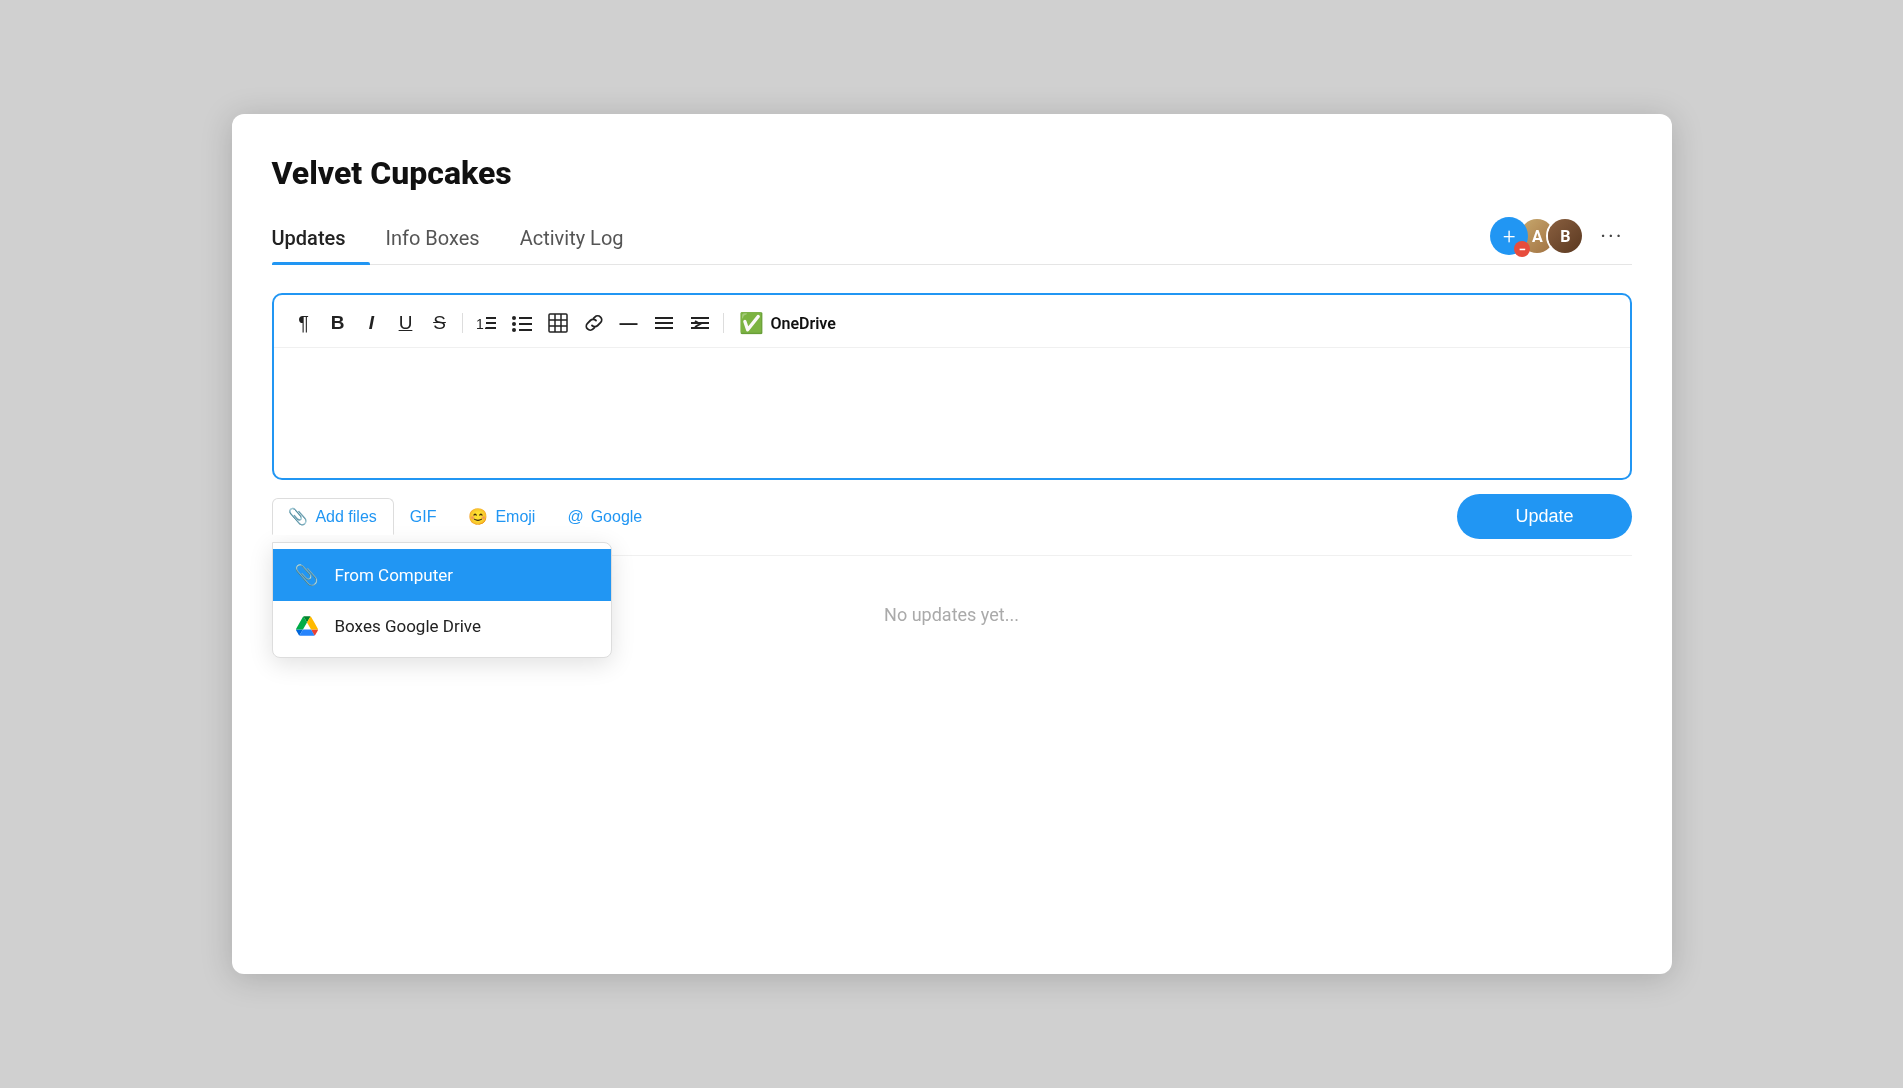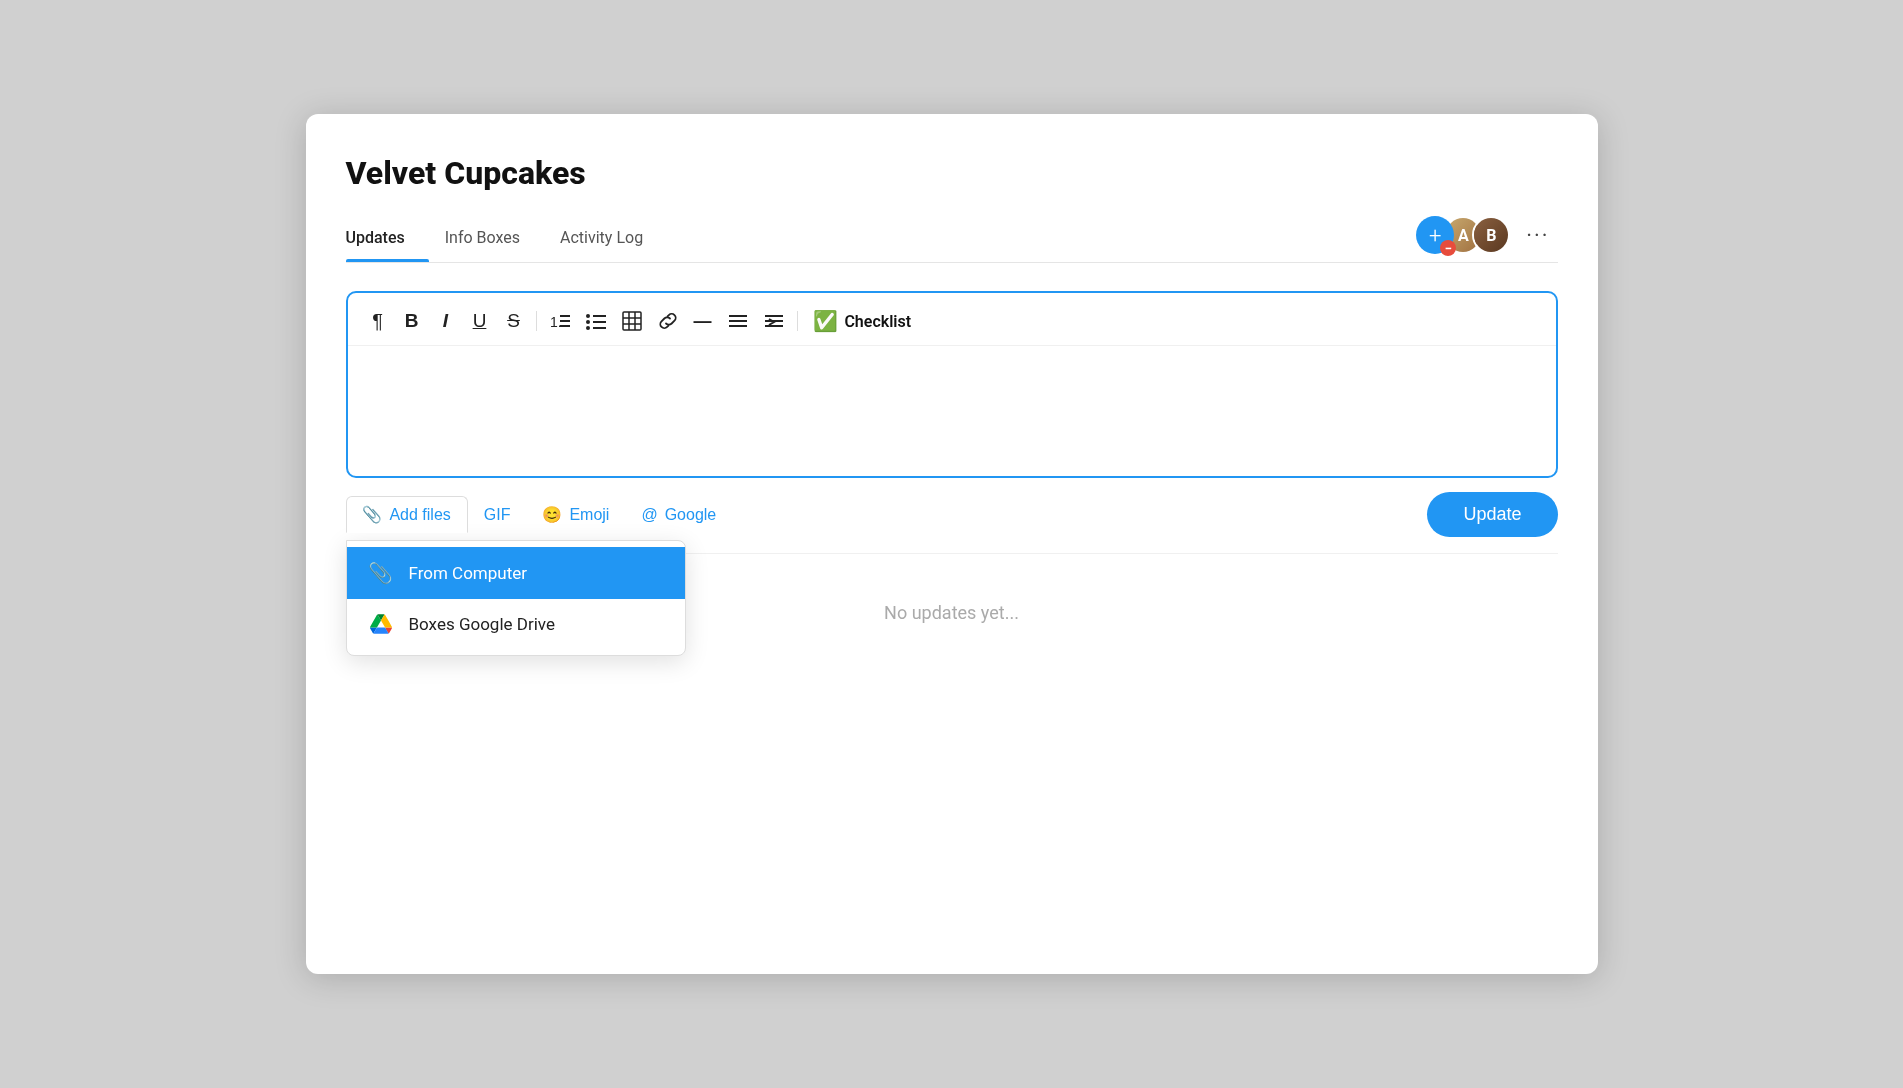--- a/index.html
+++ b/index.html
@@ -9,21 +9,21 @@
       display: flex;
       align-items: center;
       justify-content: center;
       min-height: 100vh;
       font-family: -apple-system, BlinkMacSystemFont, 'Segoe UI', Roboto, sans-serif;
     }
 
     .window {
       background: #fff;
       border-radius: 12px;
-      width: 1292px;
+      width: 1440px;
       min-height: 860px;
       padding: 40px 40px 40px 40px;
       box-shadow: 0 4px 32px rgba(0,0,0,0.18);
       position: relative;
     }
 
     .page-title {
       font-size: 32px;
       font-weight: 800;
       color: #111;
@@ -32,21 +32,21 @@
 
     .tabs-row {
       display: flex;
       align-items: center;
       border-bottom: 1.5px solid #e5e5e5;
       margin-bottom: 0;
       position: relative;
     }
 
     .tab {
-      font-size: 16px;
+      font-size: 20px;
       color: #555;
       padding: 10px 24px 14px 0;
       margin-right: 16px;
       cursor: pointer;
       position: relative;
       font-weight: 400;
     }
 
     .tab.active {
       color: #222;
@@ -246,21 +246,21 @@
       z-index: 101;
       position: relative;
     }
 
     .update-btn {
       margin-left: auto;
       background: #2196f3;
       color: #fff;
       border: none;
       border-radius: 24px;
-      padding: 12px 36px;
+      padding: 12px 58px;
       font-size: 18px;
       font-weight: 500;
       cursor: pointer;
     }
 
     
     .dropdown-menu {
       position: absolute;
       top: 44px;
       left: 0;
@@ -396,21 +396,21 @@
         <svg width="20" height="20" viewBox="0 0 20 20" fill="none">
           <line x1="1" y1="5" x2="19" y2="5" stroke="#222" stroke-width="2"></line>
           <polyline points="5,8 10,11 5,14" stroke="#222" stroke-width="2" fill="none"></polyline>
           <line x1="1" y1="10" x2="19" y2="10" stroke="#222" stroke-width="2"></line>
           <line x1="1" y1="15" x2="19" y2="15" stroke="#222" stroke-width="2"></line>
         </svg>
       </button>
       <div class="toolbar-separator"></div>
       <div class="toolbar-checklist">
         <span style="font-size:20px;">✅</span>
-        <span>Checklist</span>
+        <span>OneDrive</span>
       </div>
     </div>
 
     <div class="editor-body" contenteditable="true" style=""></div>
   </div>
 
   <div class="action-bar">
     <div style="position:relative;">
       <button class="action-btn active-dropdown">
         <span>📎</span>

